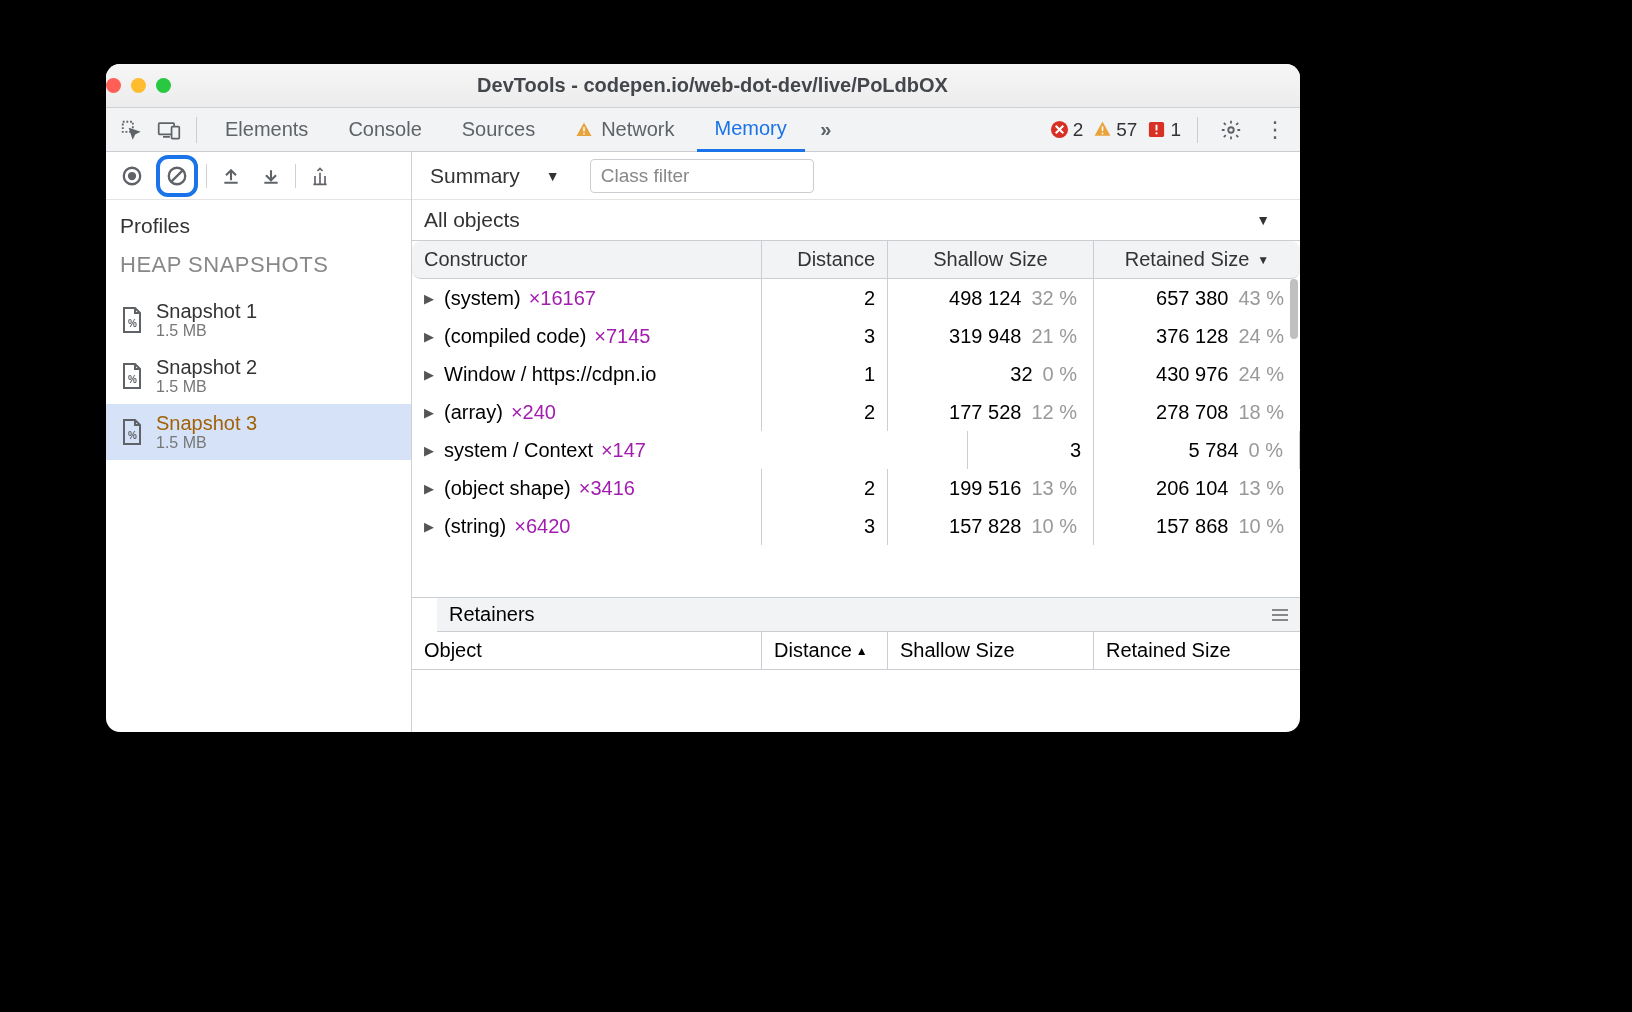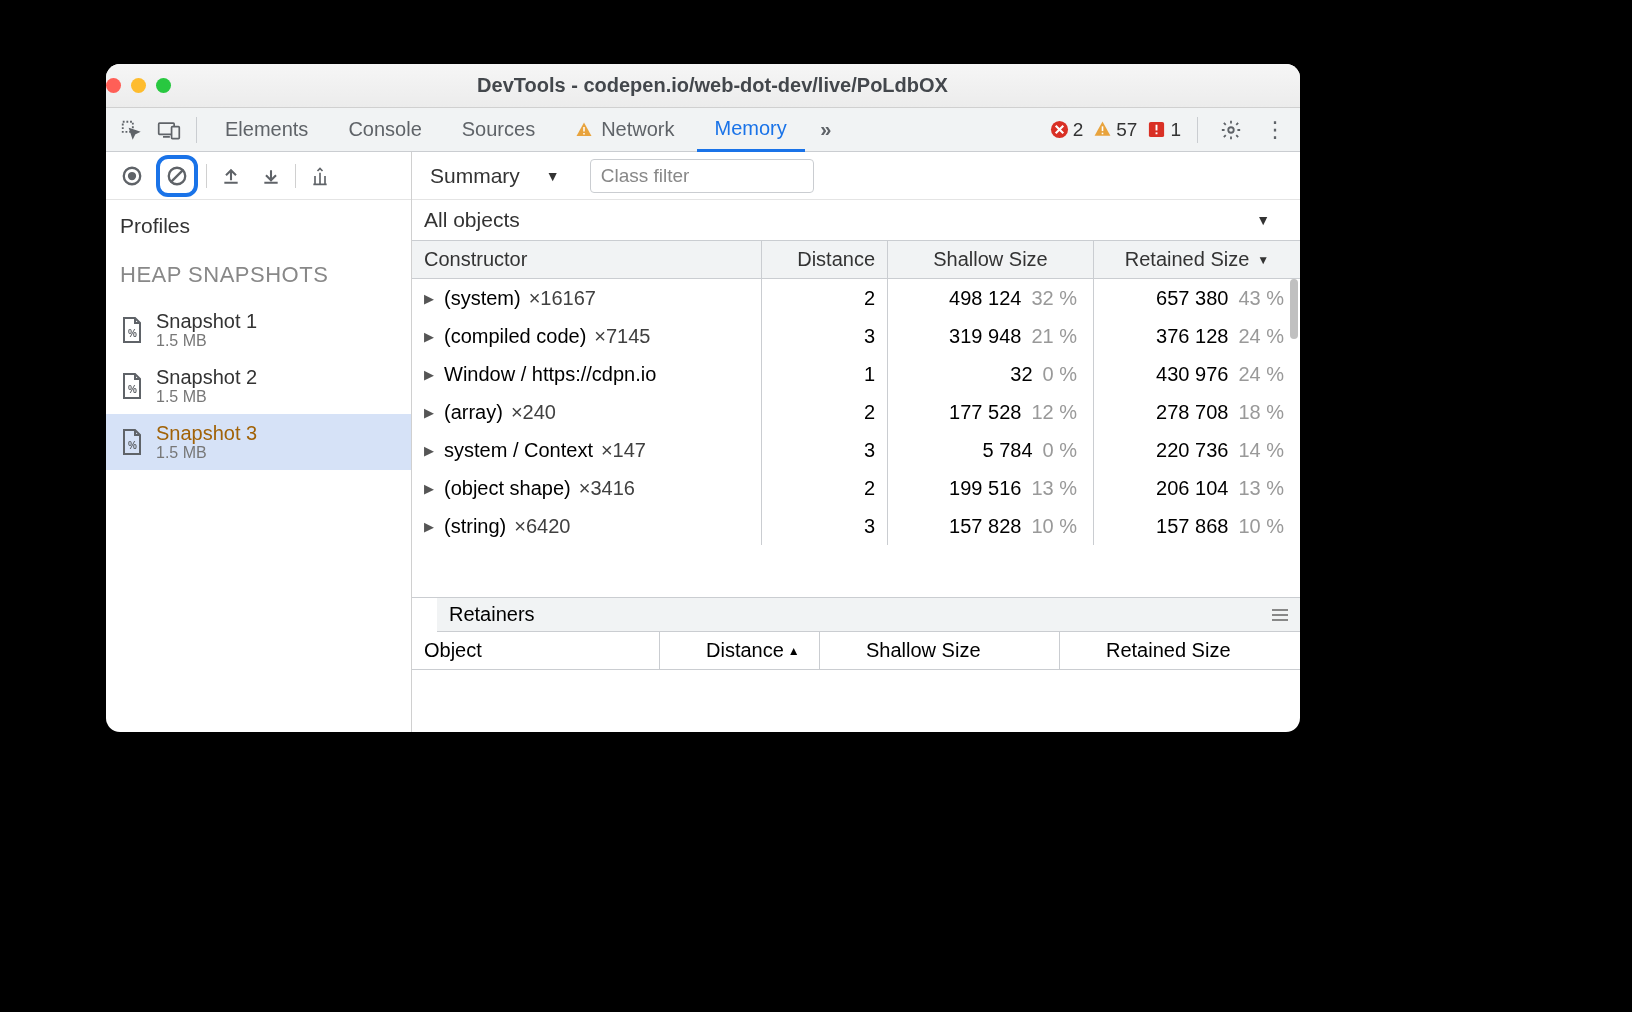--- a/index.html
+++ b/index.html
@@ -51,48 +51,48 @@
   .tab { padding:0 18px; height:44px; display:flex; align-items:center; font-size:20px; color:#5f6368; gap:8px; cursor:pointer; }
   .tab.active { color:#1a73e8; border-bottom:3px solid #1a73e8; }
   .ts-right { margin-left:auto; display:flex; align-items:center; gap:10px; }
   .badge { display:flex; align-items:center; gap:4px; font-size:19px; color:#333; }
   .content { flex:1; display:flex; min-height:0; }
   .sidebar { width:306px; border-right:1px solid #d0d0d0; display:flex; flex-direction:column; }
   .sb-toolbar { height:48px; display:flex; align-items:center; padding:0 10px; gap:8px; border-bottom:1px solid #e4e4e4; }
   .sb-icon { width:32px; height:32px; display:flex; align-items:center; justify-content:center; color:#5f6368; }
   .sb-icon.highlight { border:4px solid #1a73e8; border-radius:12px; width:42px; height:42px; }
   .sb-profiles { padding:14px 0 4px 14px; }
-  .sb-heading { font-size:21px; color:#333; margin-bottom:24px; }
+  .sb-heading { font-size:21px; color:#333; margin-bottom:14px; }
   .sb-sub { font-size:22px; color:#888; letter-spacing:0.5px; margin-bottom:10px; }
   .snap { display:flex; align-items:center; gap:12px; padding:8px 10px 8px 14px; cursor:pointer; }
   .snap.sel { background:#d6e2f7; }
   .snap-icon { width:24px; height:28px; color:#5f6368; flex-shrink:0; }
   .snap-name { font-size:20px; color:#333; line-height:1.1; }
   .snap.sel .snap-name { color:#a16207; }
   .snap-size { font-size:16px; color:#777; }
   .main { flex:1; display:flex; flex-direction:column; min-width:0; }
   .main-toolbar { height:48px; border-bottom:1px solid #e4e4e4; display:flex; align-items:center; padding:0 12px; gap:24px; }
   .dropdown { display:flex; align-items:center; gap:26px; font-size:21px; color:#333; padding:4px 6px; }
   .class-filter { height:34px; width:224px; border:1px solid #cacdd1; border-radius:4px; padding:0 10px; font-size:19px; color:#888; display:flex; align-items:center; }
   .filter-row { height:40px; display:flex; align-items:center; padding:0 12px; font-size:21px; color:#333; justify-content:space-between; padding-right:30px; }
   .table-wrap { flex:1; min-height:0; display:flex; flex-direction:column; border-top:1px solid #cacdd1; position:relative; }
   .thead, .trow { display:flex; align-items:center; }
-  .thead { height:38px; background:#f1f3f4; border-bottom:1px solid #cacdd1; font-size:20px; color:#333; }
+  .thead { height:38px; background:#f1f3f4; border-bottom:1px solid #cacdd1; font-size:20px; color:#333;border-radius:9px; }
   .th, .td { padding:0 12px; border-right:1px solid #cacdd1; height:100%; display:flex; align-items:center; }
   .c1{flex:1;} .c2{width:126px; justify-content:flex-end;} .c3{width:206px;} .c4{width:206px; border-right:none;}
   .size-cell { display:flex; justify-content:flex-end; align-items:baseline; gap:10px; width:100%; padding-right:4px; }
   .size-pct { color:#999; }
   .tbody { flex:1; overflow:auto; font-size:20px; }
   .trow { height:38px; }
   .tri { color:#555; margin-right:10px; font-size:13px; }
-  .mult { color:#404040; margin-left:8px; }
+  .mult { color:#a21caf; margin-left:8px; }
   .scroll-ind { position:absolute; right:2px; top:38px; width:8px; height:60px; background:#c0c0c0; border-radius:4px; }
   .retainers { border-top:1px solid #cacdd1; }
   .ret-title { height:34px; background:#f1f3f4; display:flex; align-items:center; padding:0 12px; font-size:20px; border-bottom:1px solid #cacdd1; justify-content:space-between;margin-left:25px; }
-  .ret-head { display:flex; height:38px; background:#fff; border-bottom:1px solid #cacdd1; font-size:20px;gap:34px; }
+  .ret-head { display:flex; height:38px; background:#fff; border-bottom:1px solid #cacdd1; font-size:20px; }
   .ret-body { height:62px; }
   .chev { font-size:14px; }
   .th.active::after{content:"▼"; font-size:12px; margin-left:8px;}
   .sort-asc::after{content:"▲"; font-size:12px; margin-left:4px;}
   .menu-lines{display:flex;flex-direction:column;gap:3px;}
   .menu-lines span{width:16px;height:2px;background:#888;}
 </style>
 </head>
 <body>
 
@@ -377,26 +377,20 @@
                 <span>system / Context</span>
                 <span class="mult">×147</span>
               </div>
     <div class="td c2">3</div>
     <div class="td c3">
                 <div class="size-cell">
                   <span>5 784</span>
                   <span class="size-pct">0 %</span>
                 </div>
               </div>
-    <div class="td c4">
-                <div class="size-cell">
-                  <span>220 736</span>
-                  <span class="size-pct">14 %</span>
-                </div>
-              </div>
             </div>
             <div class="trow">
     <div class="td c1">
                 <span class="tri">▶</span>
                 <span>(object shape)</span>
                 <span class="mult">×3416</span>
               </div>
     <div class="td c2">2</div>
     <div class="td c3">
                 <div class="size-cell">

